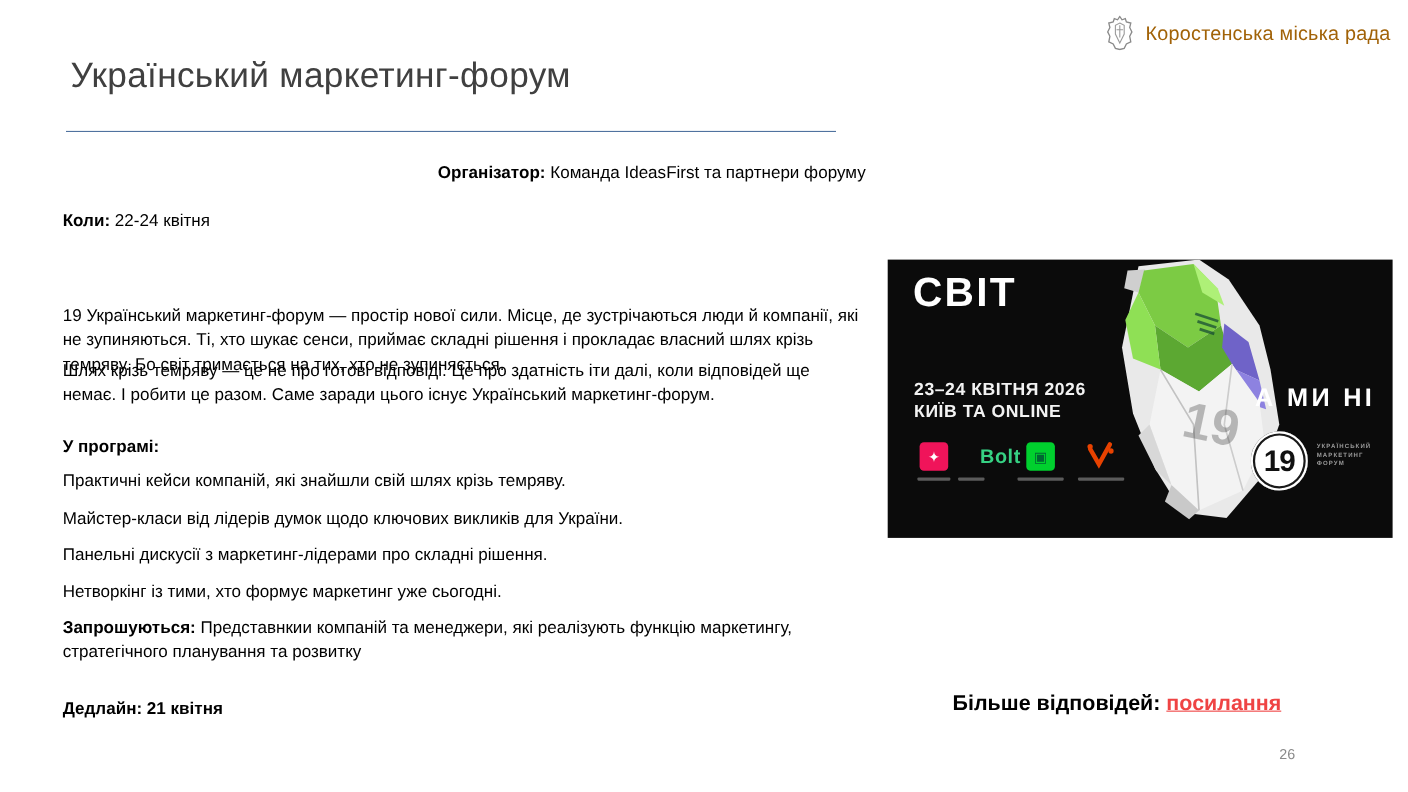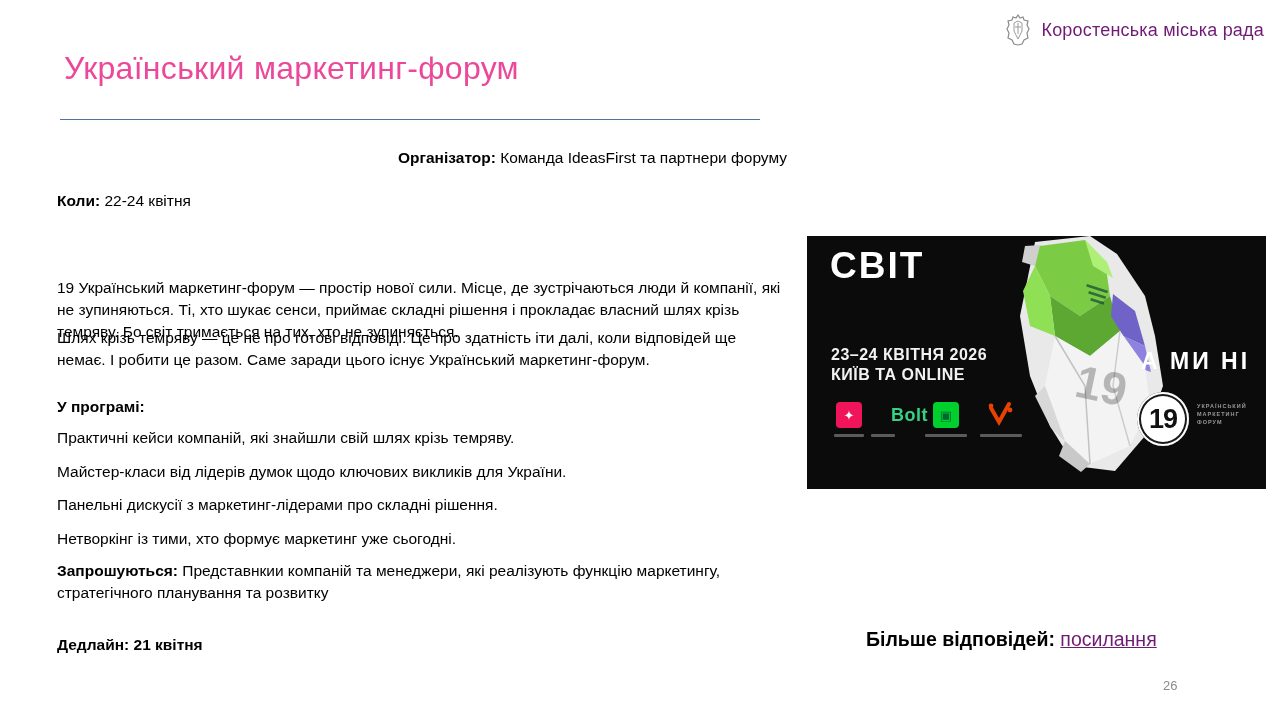--- a/index.html
+++ b/index.html
@@ -3,42 +3,42 @@
 <meta charset="utf-8">
 <style>
   html,body{margin:0;padding:0;background:#fff;}
   #slide{
     position:relative;width:1280px;height:720px;background:#ffffff;
     font-family:"Liberation Sans",sans-serif;color:#000;overflow:hidden;
   }
   
   .hdr{position:absolute;top:14px;right:16px;display:flex;align-items:center;gap:10px;}
   .hdr-emblem{width:26px;height:32px;flex:0 0 auto;}
-  .hdr-org{font-size:18px;color:#701a75;letter-spacing:.2px;}
+  .hdr-org{font-size:18px;color:#a16207;letter-spacing:.2px;}
   
-  .title{position:absolute;left:64px;top:50px;font-size:32px;font-weight:400;color:#ec4899;letter-spacing:.3px;}
+  .title{position:absolute;left:64px;top:50px;font-size:32px;font-weight:400;color:#404040;letter-spacing:.3px;}
   .title-rule{position:absolute;left:60px;top:119px;width:700px;border-top:1.6px solid #50729f;}
   
   .tx{position:absolute;left:57px;width:730px;font-size:15.5px;line-height:22px;color:#000;}
   .tx b{font-weight:700;}
   .t-org{top:147px;text-align:right;}
   .t-when{top:190px;}
   .t-theme{top:222px;}
   .t-p1{top:277px;}
   .t-p2{top:327px;}
   .t-prog{top:396px;}
   .t-i1{top:427px;}
   .t-i2{top:461px;}
   .t-i3{top:494px;}
   .t-i4{top:528px;}
   .t-inv{top:560px;}
   .t-dl{top:634px;font-weight:700;}
   
   .more{position:absolute;left:866px;top:628px;font-size:19.5px;font-weight:700;color:#000;}
-  .more a{color:#701a75;text-decoration:underline;font-weight:400;cursor:pointer;}
+  .more a{color:#ef4444;text-decoration:underline;font-weight:700;cursor:pointer;}
   .pagenum{position:absolute;left:1163px;top:678px;font-size:13px;color:#8a8a8a;}
   
   .poster{position:absolute;left:807px;top:236px;width:459px;height:253px;background:#0b0b0b;overflow:hidden;}
   .po-headline{position:absolute;left:23px;top:10px;color:#fff;font-weight:800;font-size:37px;line-height:39px;letter-spacing:2px;text-align:right;}
   .po-h2{letter-spacing:4px;}
   .po-date{position:absolute;left:24px;top:110px;color:#f2f2f2;font-size:16px;font-weight:700;letter-spacing:.5px;}
   .po-venue{position:absolute;left:24px;top:130px;color:#f2f2f2;font-size:16px;font-weight:700;letter-spacing:.5px;}
   .po-slogan{position:absolute;left:334px;top:112px;color:#fff;font-size:23px;font-weight:800;letter-spacing:3px;}
   .crumple{position:absolute;left:188px;top:0px;width:170px;height:240px;}
   

